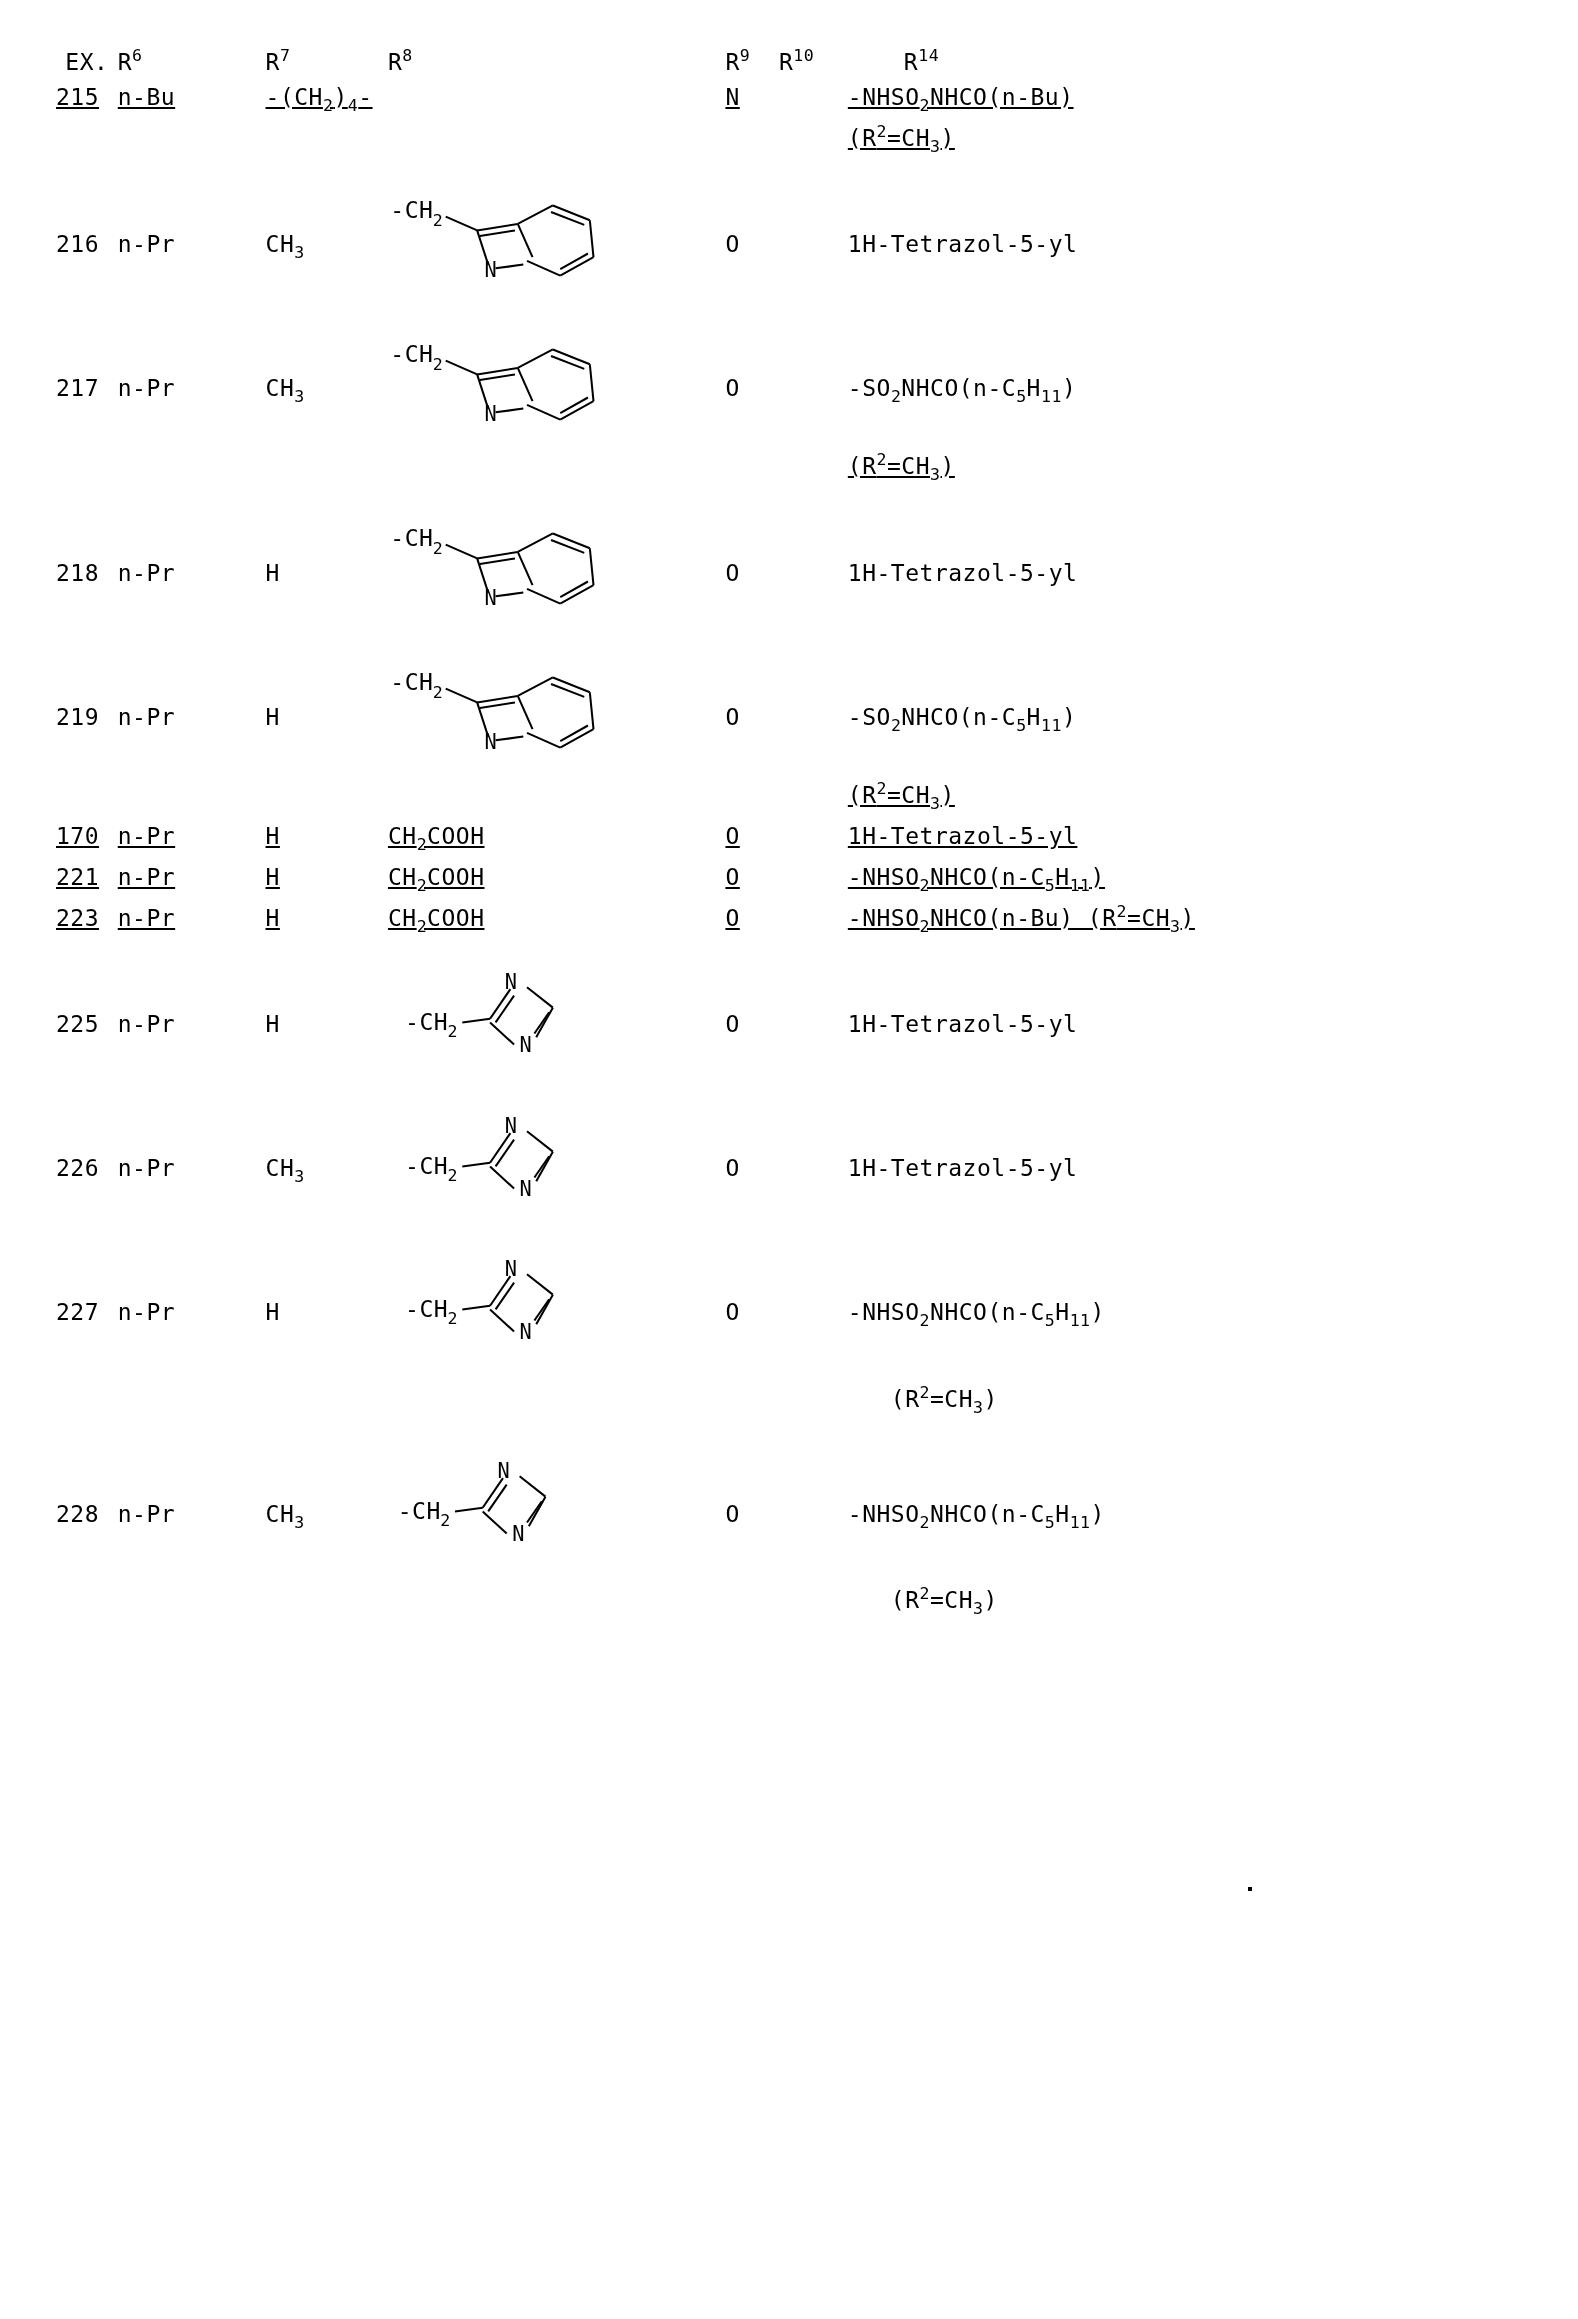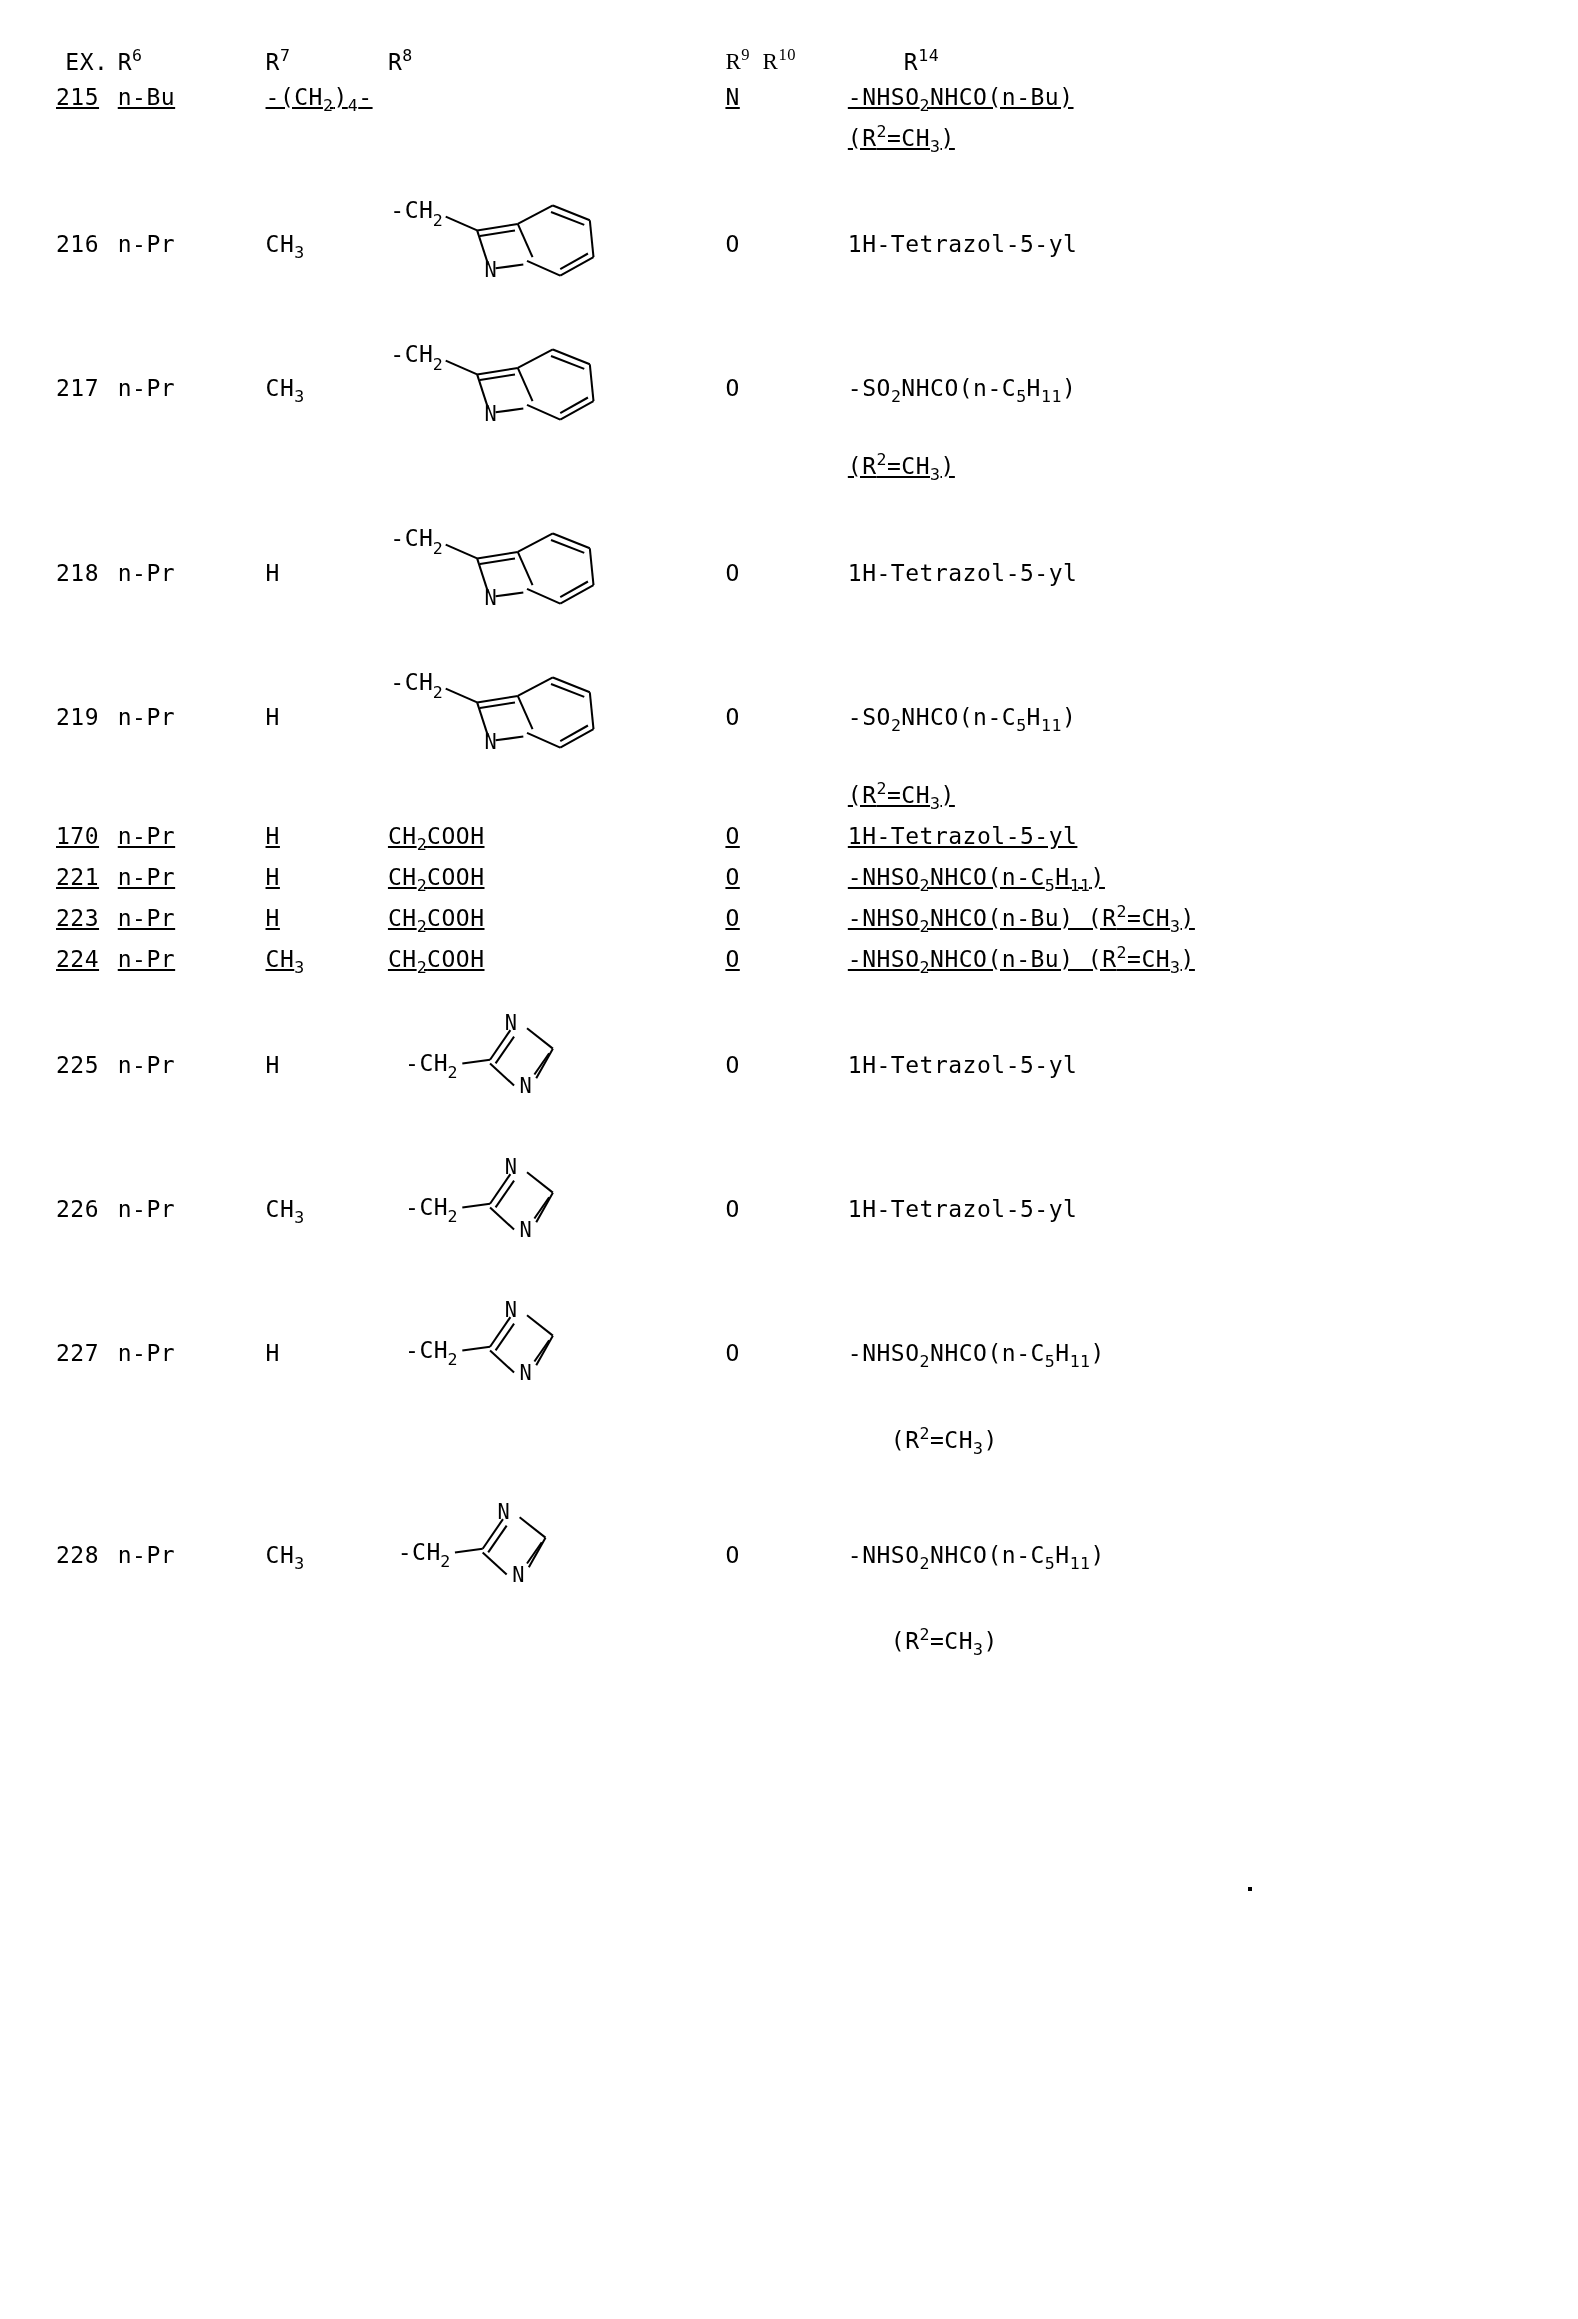--- a/index.html
+++ b/index.html
@@ -43,21 +43,21 @@
   .col-r9   { width: 111px; }
   .col-r14  { width: 594px; }
 
   thead th {
     font-weight: bold;
     font-size: 23px;
     padding-bottom: 15px;
     white-space: nowrap;
   }
   thead th.h-ex { padding-left: 9.3px; }
-  thead th.h-r9 { padding-left: 0px; font-family: Liberation Serif, serif; }
+  thead th.h-r9 { padding-left: 0px; }
   thead th.h-r14 { padding-left: 56px; }
 
   sup { font-size: 0.72em; vertical-align: super; line-height: 0; }
   sub { font-size: 0.72em; vertical-align: sub; line-height: 0; }
 
   td.c-ex  { white-space: nowrap; padding-left: 5.6px; }
   td.c-r6  { white-space: nowrap; margin-left: 20px; }
   td.c-r7  { white-space: nowrap; margin-left: 8px; }
   td.c-r8  { white-space: nowrap; }
   td.c-r9  { white-space: nowrap; padding-left: 15px; }
@@ -293,28 +293,20 @@
 
       <tr class="row-short">
         <td class="c-ex">223</td>
         <td class="c-r6">n-Pr</td>
         <td class="c-r7">H</td>
         <td class="c-r8">CH<sub>2</sub>COOH</td>
         <td class="c-r9">O</td>
         <td class="c-r14">-NHSO<sub>2</sub>NHCO(n-Bu) (R<sup>2</sup>=CH<sub>3</sub>)</td>
       </tr>
 
-      <tr class="row-short">
-        <td class="c-ex">224</td>
-        <td class="c-r6">n-Pr</td>
-        <td class="c-r7">CH<sub>3</sub></td>
-        <td class="c-r8">CH<sub>2</sub>COOH</td>
-        <td class="c-r9">O</td>
-        <td class="c-r14">-NHSO<sub>2</sub>NHCO(n-Bu) (R<sup>2</sup>=CH<sub>3</sub>)</td>
-      </tr>
 
       <tr class="spacer-row">
           <td colspan="6"></td>
         </tr>
 
       <tr class="row-tall">
         <td class="c-ex">225</td>
         <td class="c-r6">n-Pr</td>
         <td class="c-r7">H</td>
         <td class="c-r8">

